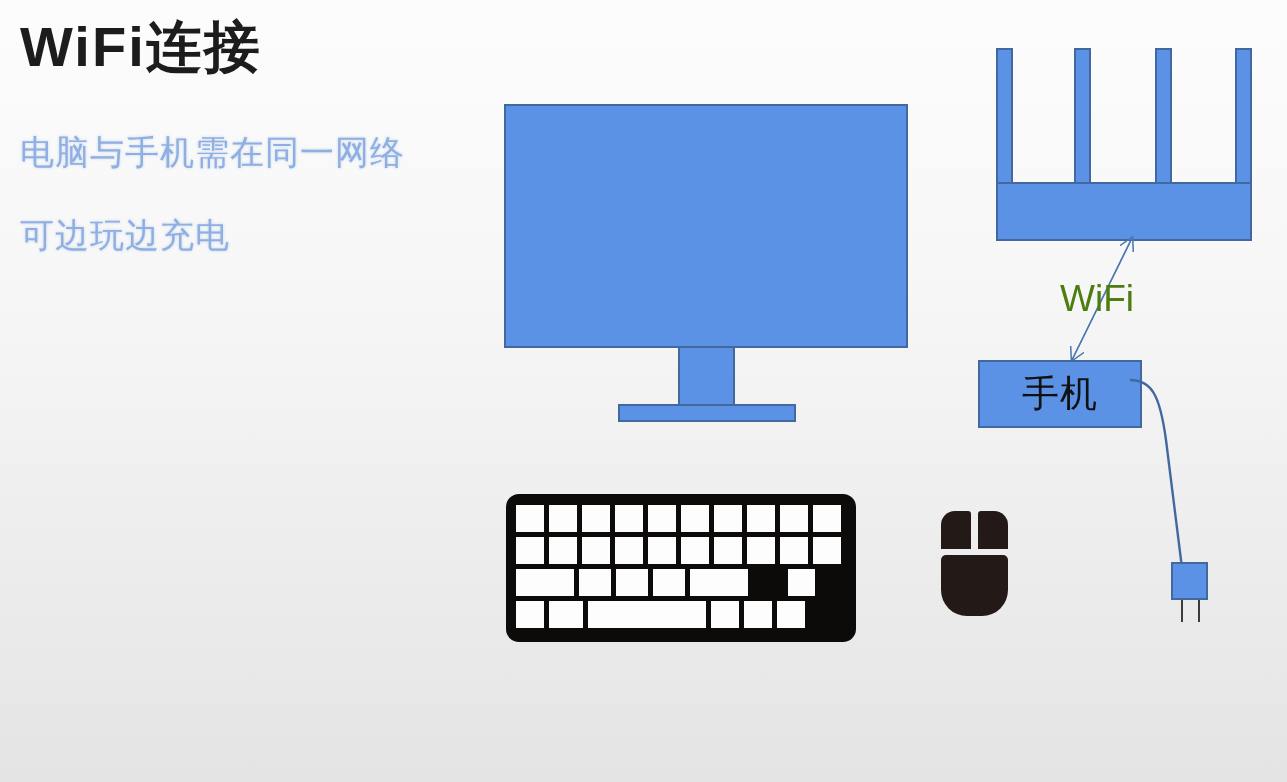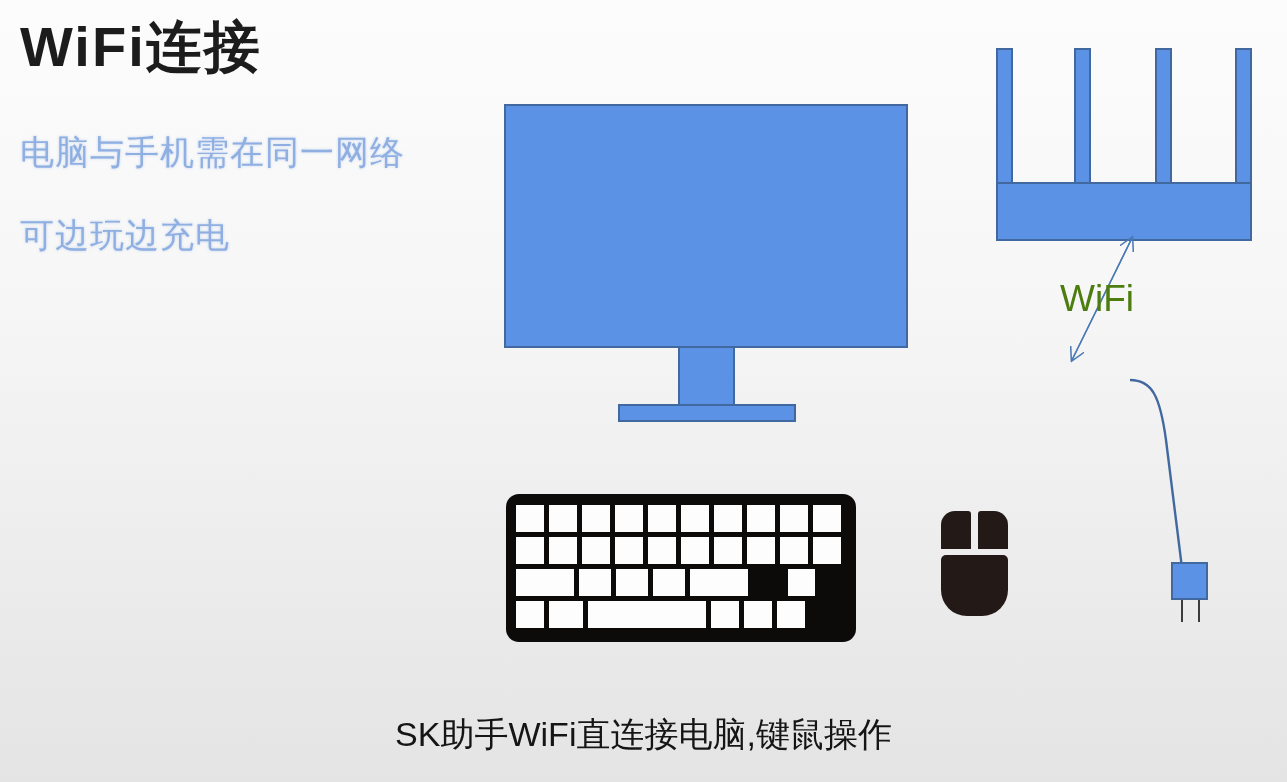--- a/index.html
+++ b/index.html
@@ -264,20 +264,23 @@
       </marker>
       <marker id="ah-dn" markerWidth="11" markerHeight="11" refX="9" refY="5.5" orient="auto">
         <path d="M0,0 L10,5.5 L0,11" fill="none" stroke="#4a79b5" stroke-width="1.1"></path>
       </marker>
     </defs>
     <line x1="22" y1="132" x2="82" y2="10" stroke="#4a79b5" stroke-width="1.4" marker-end="url(#ah-up)"></line>
     <line x1="82" y1="10" x2="22" y2="132" stroke="#4a79b5" stroke-width="1.4" marker-end="url(#ah-dn)"></line>
   </svg>
   <div class="wifi-label">WiFi</div>
 
+  <div class="phone-box">
+    <span class="phone-label">手机</span>
+  </div>
 
   <svg class="cable" viewBox="0 0 90 200">
     <path d="M0,2 C22,2 30,18 36,62 C42,110 48,160 52,190" fill="none" stroke="#41699f" stroke-width="2.4"></path>
   </svg>
   <div class="plug-body"></div>
   <div class="plug-pin pin1"></div>
   <div class="plug-pin pin2"></div>
 
   <div class="keyboard">
     <div class="kb-row">
@@ -323,15 +326,14 @@
       <div class="key" style="width:28px"></div>
     </div>
   </div>
 
   <div class="mouse">
     <div class="mouse-btn mouse-btn-l"></div>
     <div class="mouse-btn mouse-btn-r"></div>
     <div class="mouse-body"></div>
   </div>
 
-  <div class="caption">SK助手WiFi直连接电脑,键鼠操作</div>
 
 </div>
 
 </body></html>

